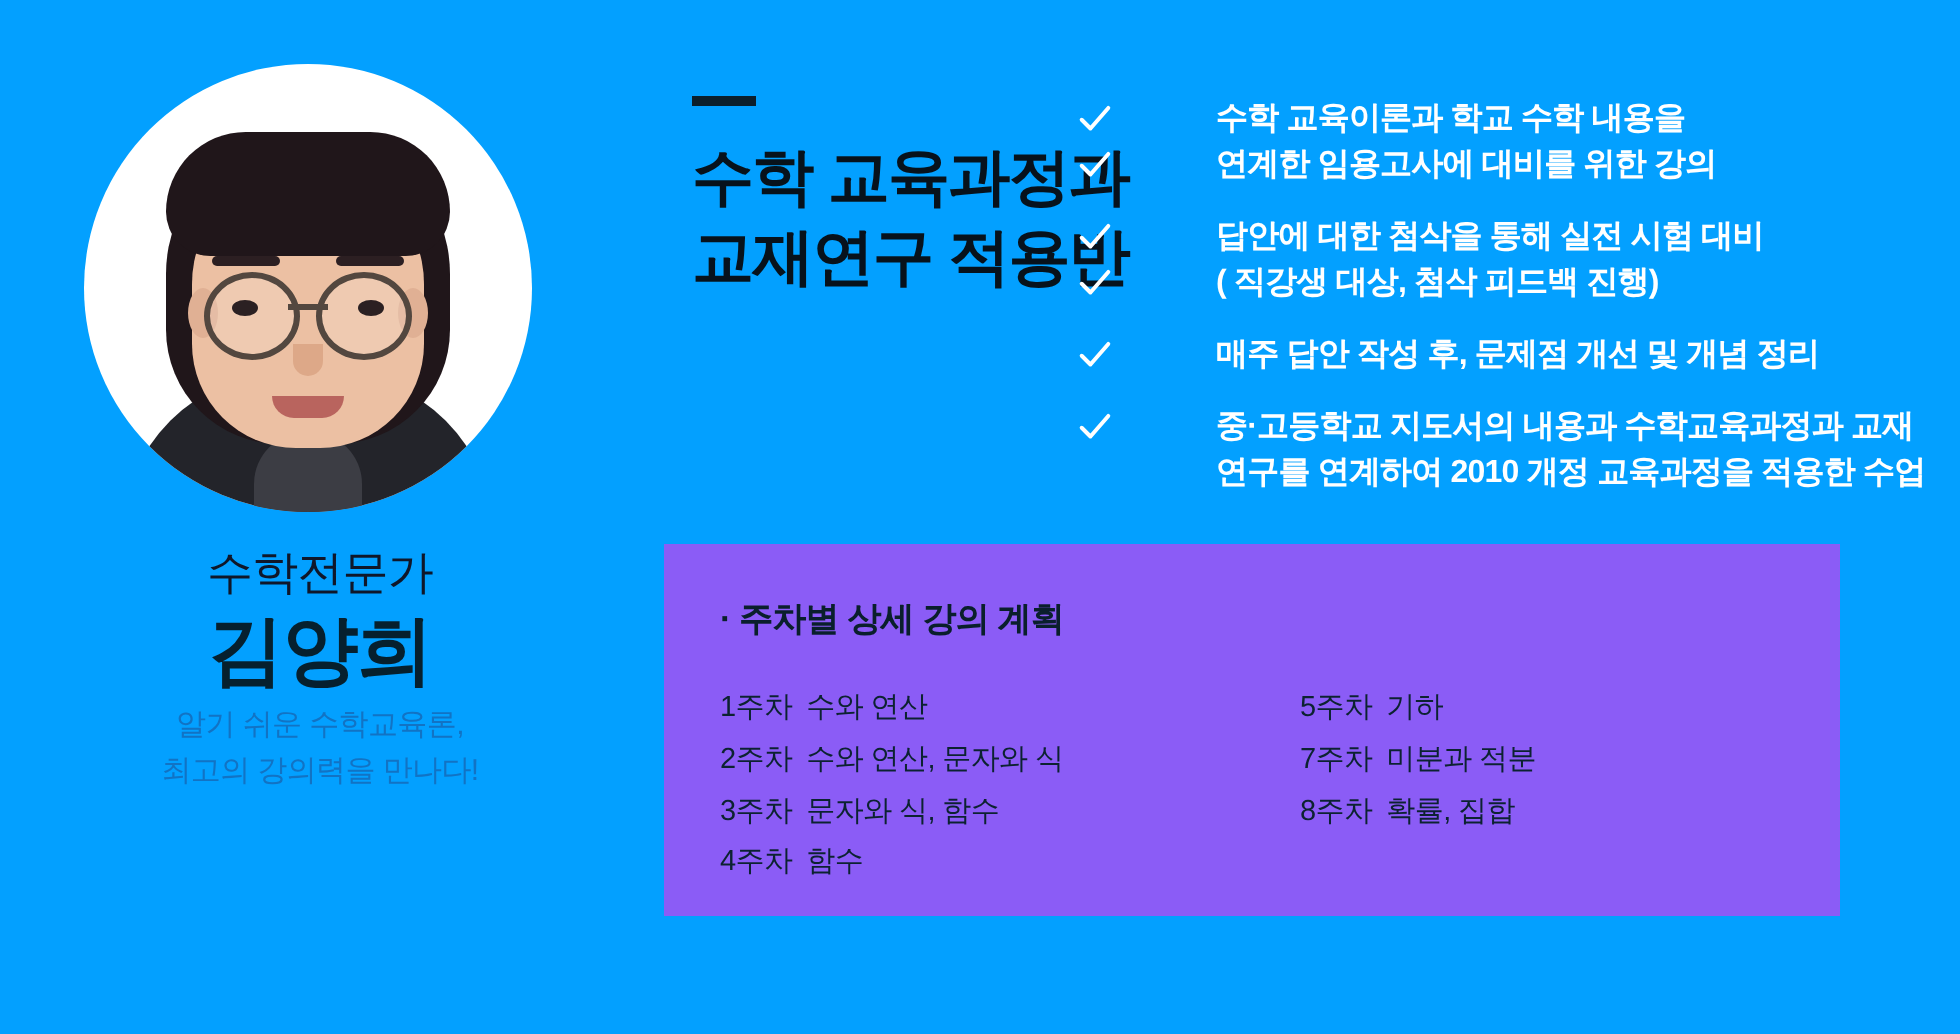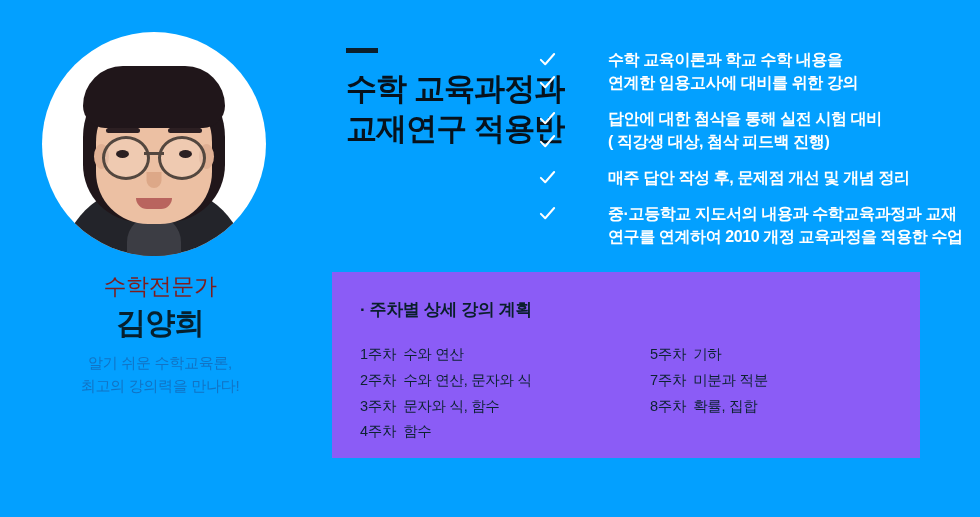--- a/index.html
+++ b/index.html
@@ -181,31 +181,31 @@
   }
 
   .instructor-role {
     position: absolute;
     left: 0;
     top: 274px;
     width: 320px;
     text-align: center;
     font-size: 23px;
     font-weight: 400;
-    color: #7f1d1d;
+    color: #0f172a;
     letter-spacing: -0.4px;
     line-height: 1.1;
   }
   .instructor-name {
     position: absolute;
     left: 0;
     top: 306px;
     width: 320px;
     text-align: center;
-    font-size: 30px;
+    font-size: 38px;
     font-weight: 700;
     color: #06202e;
     letter-spacing: -0.6px;
     line-height: 1.1;
   }
   .instructor-tagline {
     position: absolute;
     left: 0;
     top: 351px;
     width: 320px;

